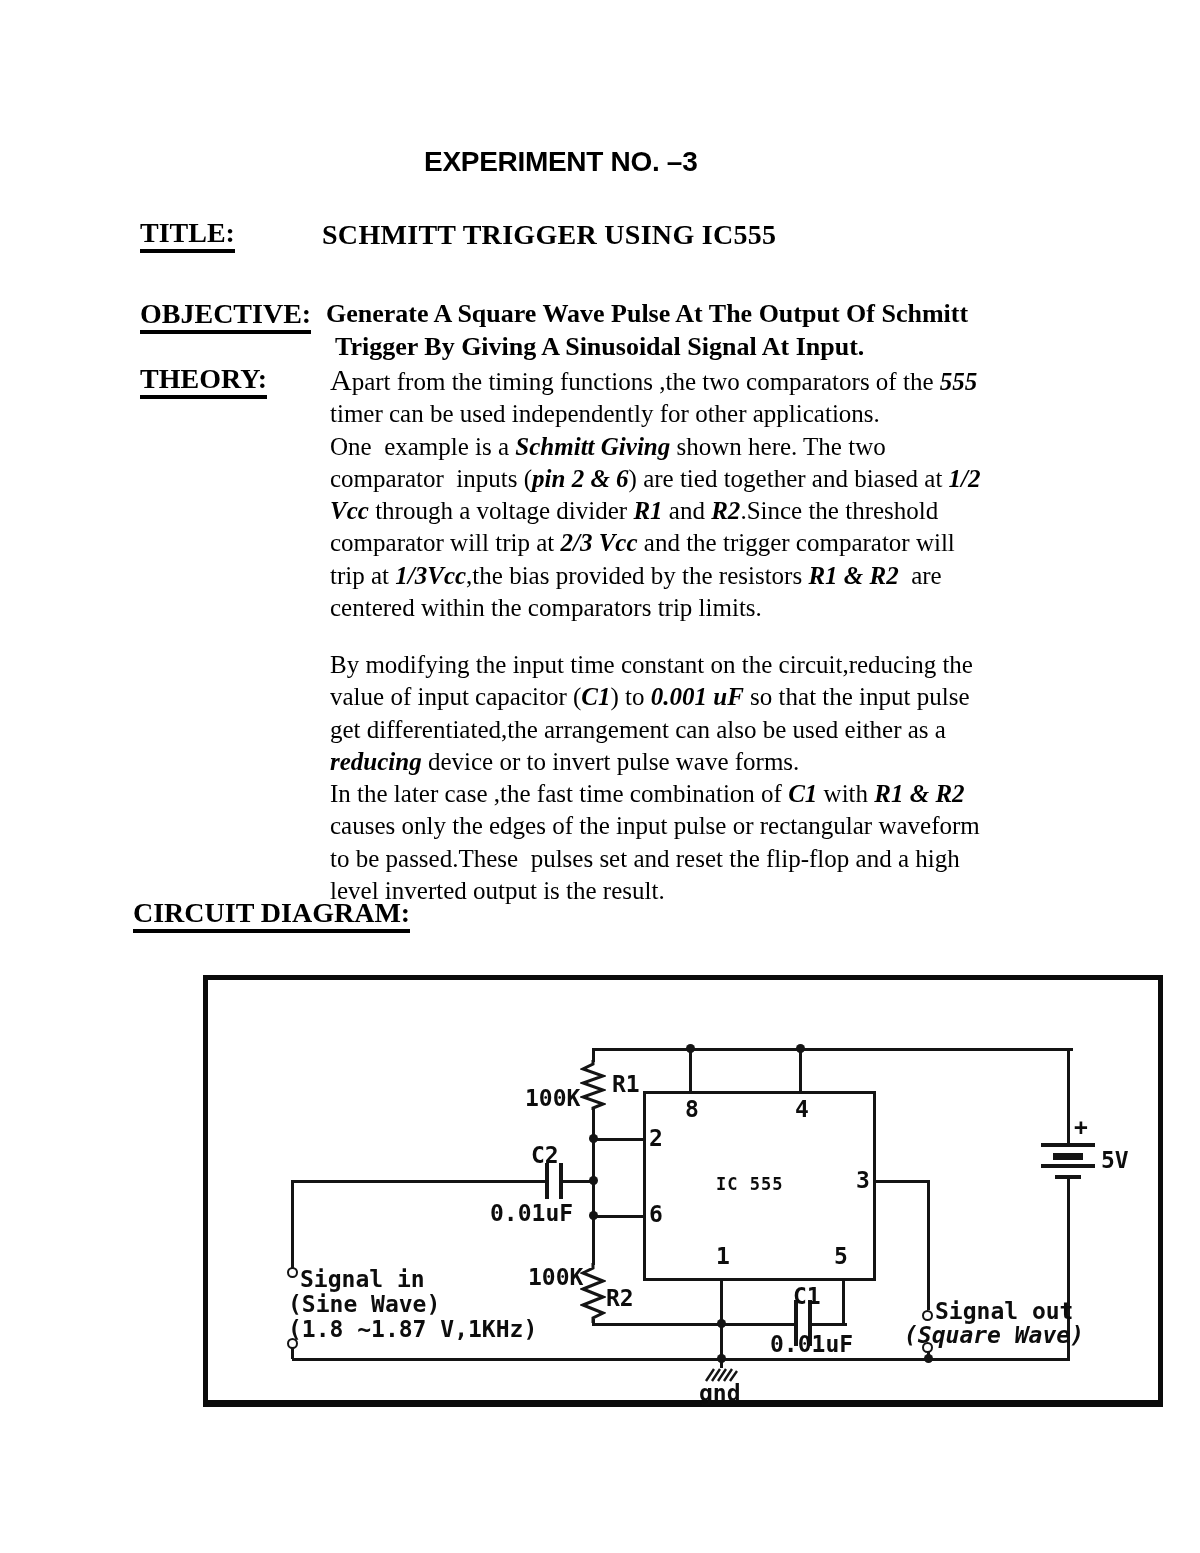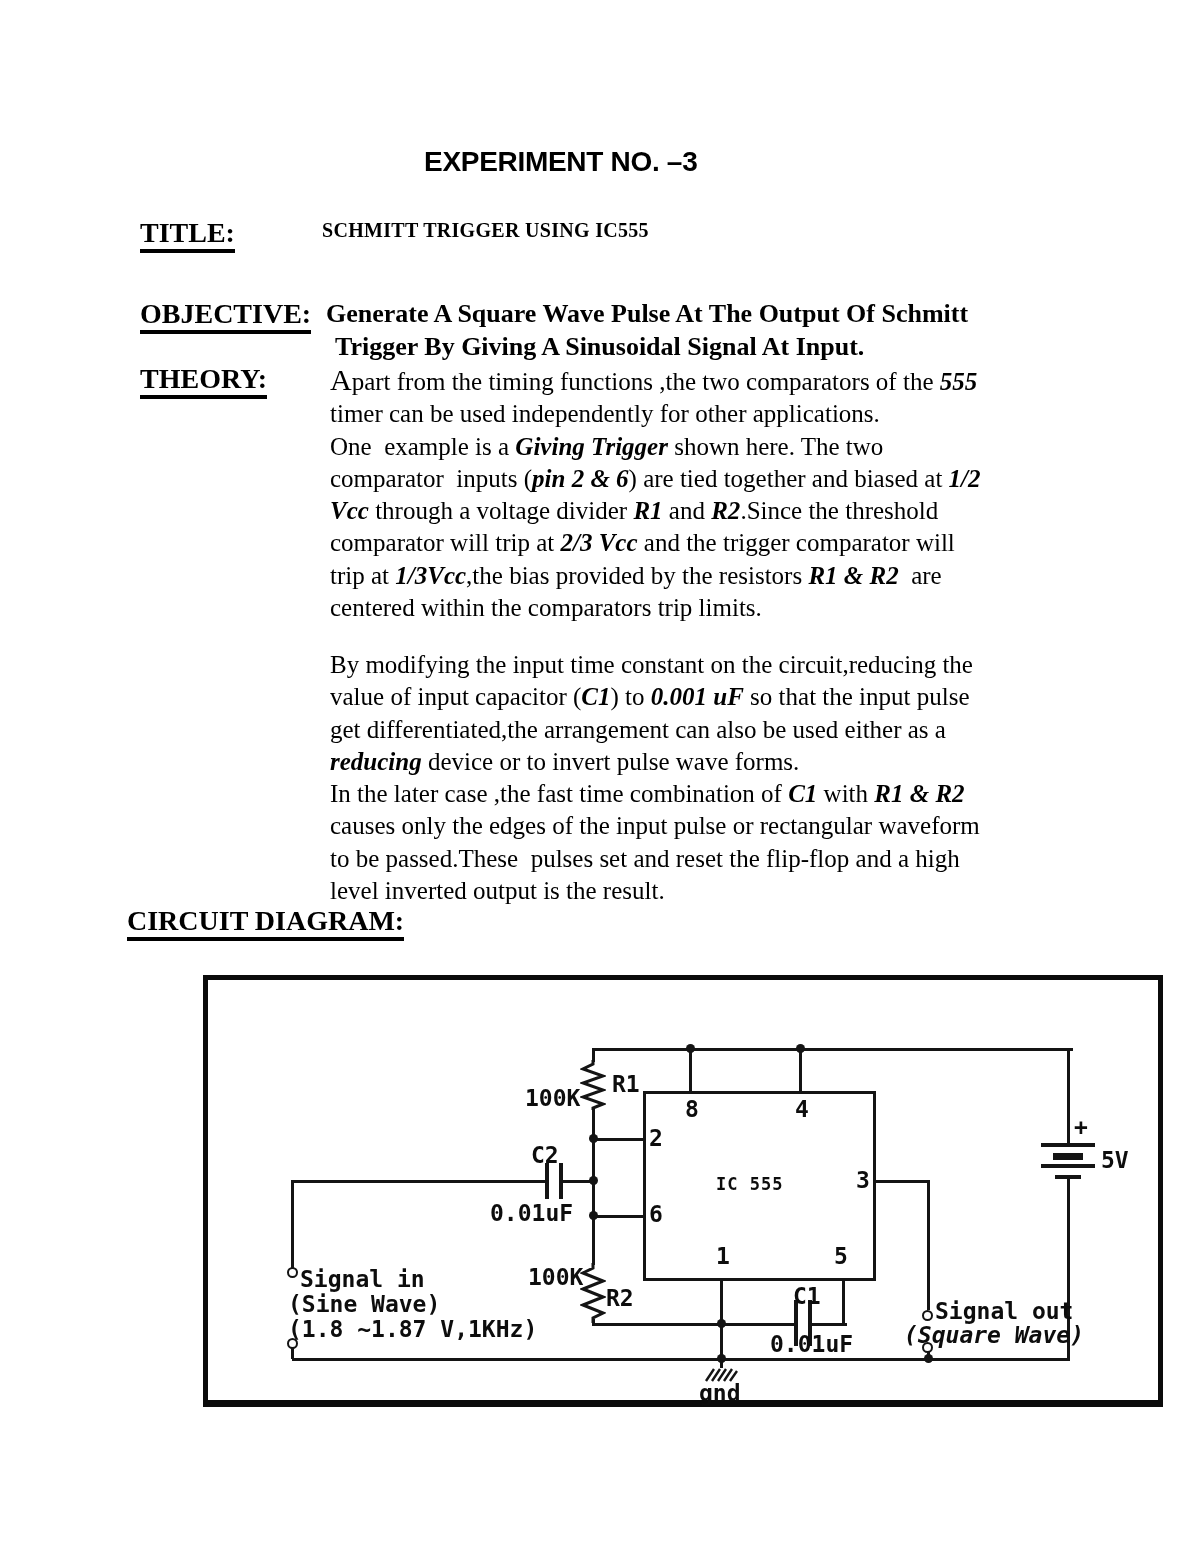--- a/index.html
+++ b/index.html
@@ -10,21 +10,21 @@
   .abs{position:absolute;}
   
   .doc-heading{
     font-family:"Liberation Sans", sans-serif;font-weight:700;font-size:28px;
     letter-spacing:-0.3px;white-space:pre;
   }
   .seclabel{
     font-family:"Liberation Serif", serif;font-weight:700;font-size:28px;
     border-bottom:4px solid #000;padding-bottom:2px;white-space:pre;line-height:1.05;
   }
-  .title-text{font-weight:700;font-size:20px;white-space:pre;letter-spacing:0.3px;}
+  .title-text{font-weight:700;font-size:28px;white-space:pre;letter-spacing:0.3px;}
   .obj-lines .tline{
     font-weight:700;font-size:26px;line-height:33px;white-space:pre;
   }
   .obj-lines .tline:nth-child(2){margin-left:9px;}
   .body-lines .tline{
     font-size:25px;line-height:32.3px;white-space:pre;
   }
   .bi{font-weight:700;font-style:italic;}
   .lg{font-size:30px;}
   
@@ -54,39 +54,39 @@
 <div class="abs seclabel" style="left:140px;top:299px;">OBJECTIVE:</div>
 <div class="abs obj-lines" style="left:326px;top:297px;">
     <div class="tline">Generate A Square Wave Pulse At The Output Of Schmitt</div>
     <div class="tline">Trigger By Giving A Sinusoidal Signal At Input.</div>
   </div>
 
 <div class="abs seclabel" style="left:140px;top:364px;">THEORY:</div>
 <div class="abs body-lines" style="left:330px;top:364px;">
     <div class="tline"><span class="lg">A</span><span>part from the timing functions ,the two comparators of the </span><span class="bi">555</span></div>
     <div class="tline"><span>timer can be used independently for other applications.</span></div>
-    <div class="tline"><span>One  example is a </span><span class="bi">Giving Trigger</span><span> shown here. The two</span></div>
+    <div class="tline"><span>One  example is a </span><span class="bi">Schmitt Giving</span><span> shown here. The two</span></div>
     <div class="tline"><span>comparator  inputs (</span><span class="bi">pin 2 &amp; 6</span><span>) are tied together and biased at </span><span class="bi">1/2</span></div>
     <div class="tline"><span class="bi">Vcc</span><span> through a voltage divider </span><span class="bi">R1</span><span> and </span><span class="bi">R2</span><span>.Since the threshold</span></div>
     <div class="tline"><span>comparator will trip at </span><span class="bi">2/3 Vcc</span><span> and the trigger comparator will</span></div>
     <div class="tline"><span>trip at </span><span class="bi">1/3Vcc</span><span>,the bias provided by the resistors </span><span class="bi">R1 &amp; R2</span><span>  are</span></div>
     <div class="tline"><span>centered within the comparators trip limits.</span></div>
   </div>
 <div class="abs body-lines" style="left:330px;top:649px;">
     <div class="tline"><span>By modifying the input time constant on the circuit,reducing the</span></div>
     <div class="tline"><span>value of input capacitor (</span><span class="bi">C1</span><span>) to </span><span class="bi">0.001 uF</span><span> so that the input pulse</span></div>
     <div class="tline"><span>get differentiated,the arrangement can also be used either as a</span></div>
     <div class="tline"><span class="bi">reducing</span><span> device or to invert pulse wave forms.</span></div>
     <div class="tline"><span>In the later case ,the fast time combination of </span><span class="bi">C1</span><span> with </span><span class="bi">R1 &amp; R2</span></div>
     <div class="tline"><span>causes only the edges of the input pulse or rectangular waveform</span></div>
     <div class="tline"><span>to be passed.These  pulses set and reset the flip-flop and a high</span></div>
     <div class="tline"><span>level inverted output is the result.</span></div>
   </div>
 
-<div class="abs seclabel" style="left:127px;top:898px;margin-top:8px;">CIRCUIT DIAGRAM:</div>
+<div class="abs seclabel" style="left:133px;top:898px;">CIRCUIT DIAGRAM:</div>
 
 <div class="diagram">
 
   <div class="w" style="left:385px;top:68px;width:480px;height:3px;"></div>
   <div class="w" style="left:385px;top:158px;width:52px;height:3px;"></div>
   <div class="w" style="left:385px;top:235px;width:52px;height:3px;"></div>
   <div class="w" style="left:84px;top:200px;width:255px;height:3px;"></div>
   <div class="w" style="left:355px;top:200px;width:33px;height:3px;"></div>
   <div class="w" style="left:385px;top:343px;width:203px;height:3px;"></div>
   <div class="w" style="left:604px;top:343px;width:35px;height:3px;"></div>

